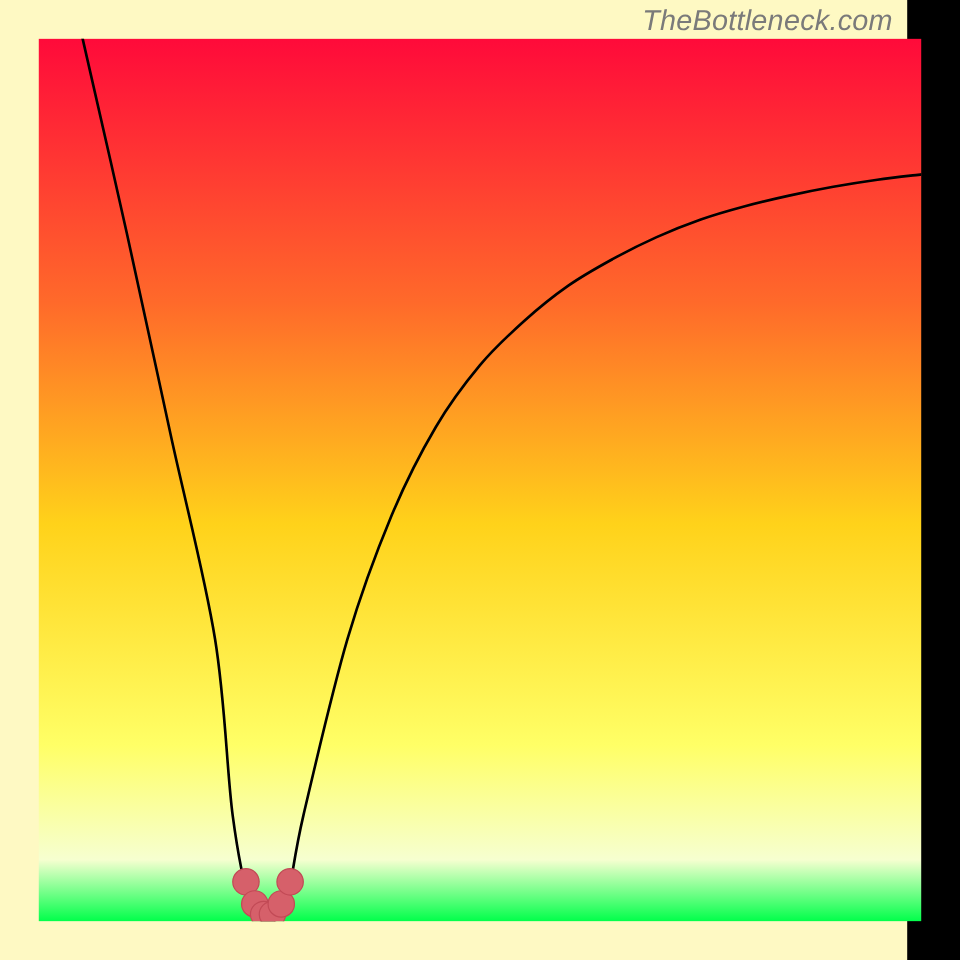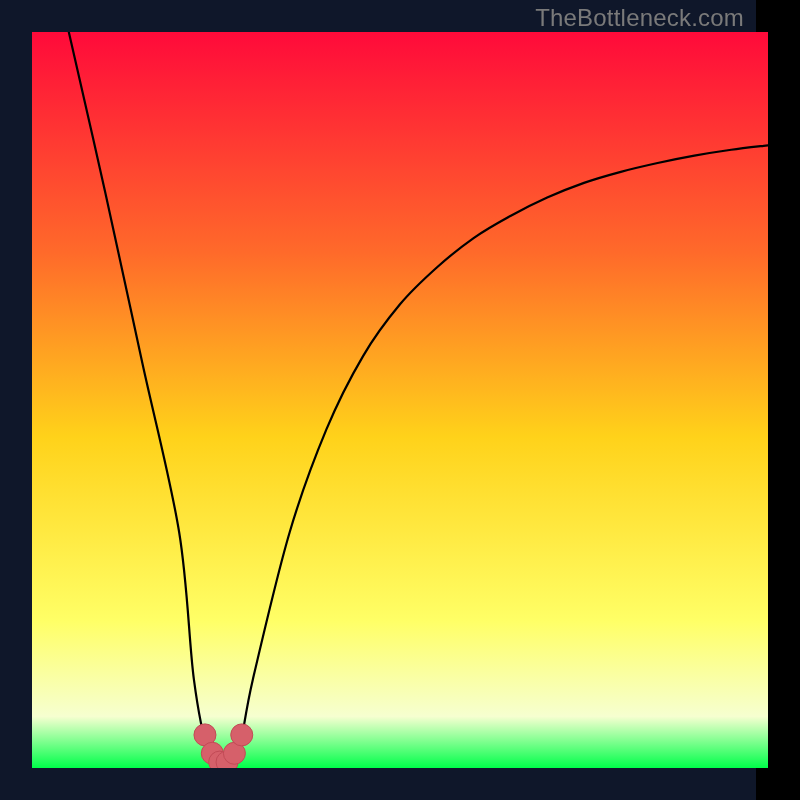--- a/index.html
+++ b/index.html
@@ -9,21 +9,22 @@
     height: 800px;
     background: #000;
     overflow: hidden;
   }
   .frame {
     position: absolute;
     left: 0;
     top: 0;
     width: 756px;
     height: 800px;
-    background: #0f172a;
+    background: #fef9c3;
+    font-style: italic;
   }
   .plot {
     position: absolute;
     left: 32px;
     top: 32px;
     width: 736px;
     height: 736px;
     overflow: hidden;
   }
   .watermark {

